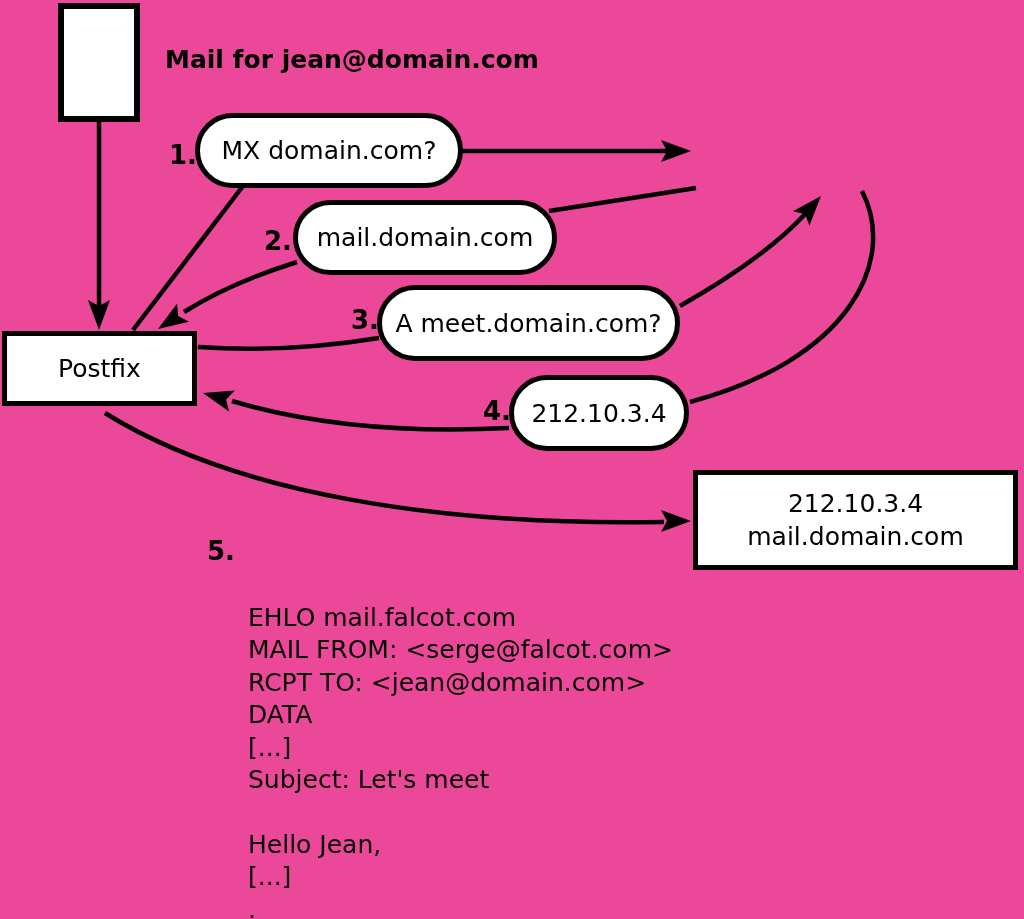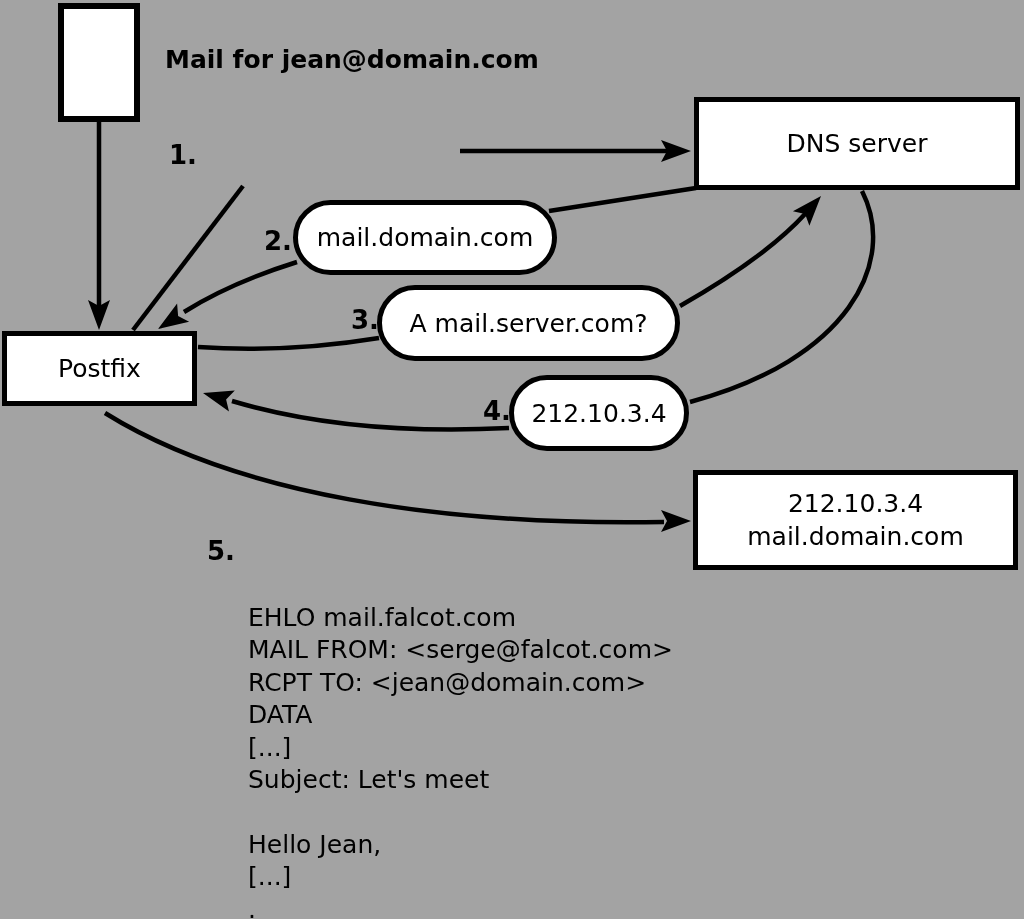--- a/index.html
+++ b/index.html
@@ -1,21 +1,21 @@
 <!DOCTYPE html>
 <html><head>
 <meta charset="utf-8">
 <style>
   * { box-sizing: border-box; margin: 0; padding: 0; }
   html, body { background: #ffffff; }
   .canvas {
     position: relative;
     width: 1024px;
     height: 919px;
-    background: #a3a3a3;
+    background: #ec4899;
     font-family: "DejaVu Sans", "Liberation Sans", sans-serif;
     color: #000000;
     overflow: hidden;
     padding-left: 28px;
   }
   svg.connectors {
     position: absolute;
     left: 0; top: 0;
     width: 1024px; height: 919px;
   }
@@ -119,43 +119,43 @@
 
     <path d="M 105 413 C 235 494 440 526 664 522"></path>
     <polygon points="691,521 661,510 667,521 661,532"></polygon>
   </svg>
 
   <div class="box" id="envelope"></div>
 
   <div class="freetext" id="title">Mail for jean@domain.com</div>
 
   <div class="num" id="num1">1.</div>
+  <div class="pill" id="pill1">
+    <span>MX domain.com?</span>
+  </div>
 
   <div class="num" id="num2">2.</div>
   <div class="pill" id="pill2">
     <span>mail.domain.com</span>
   </div>
 
   <div class="num" id="num3">3.</div>
   <div class="pill" id="pill3">
-    <span>A mail.server.com?</span>
+    <span>A meet.domain.com?</span>
   </div>
 
   <div class="num" id="num4">4.</div>
   <div class="pill" id="pill4">
     <span>212.10.3.4</span>
   </div>
 
   <div class="box" id="postfix">
     <span>Postfix</span>
   </div>
 
-  <div class="box" id="dns">
-    <span>DNS server</span>
-  </div>
 
   <div class="box column" id="target">
     <span>212.10.3.4</span>
     <span>mail.domain.com</span>
   </div>
 
   <div class="num" id="num5">5.</div>
 
   <div id="smtp">EHLO mail.falcot.com
 MAIL FROM: &lt;serge@falcot.com&gt;

